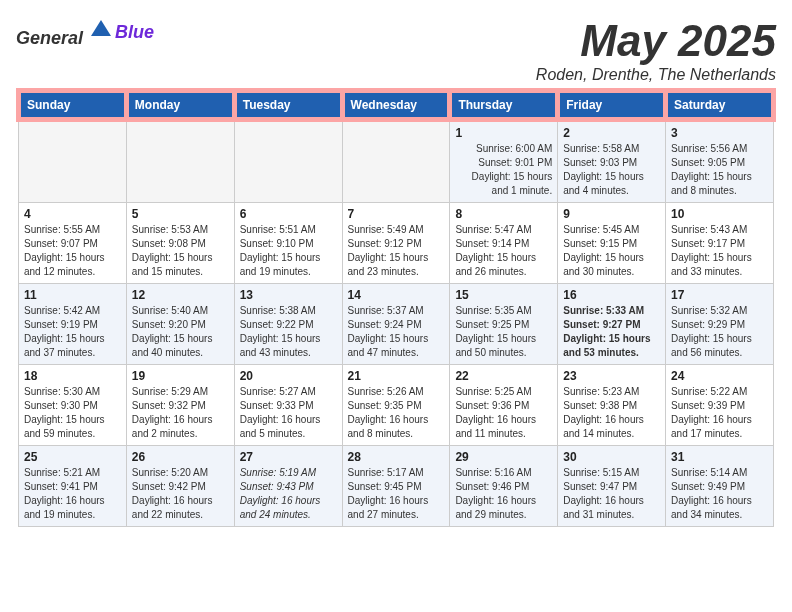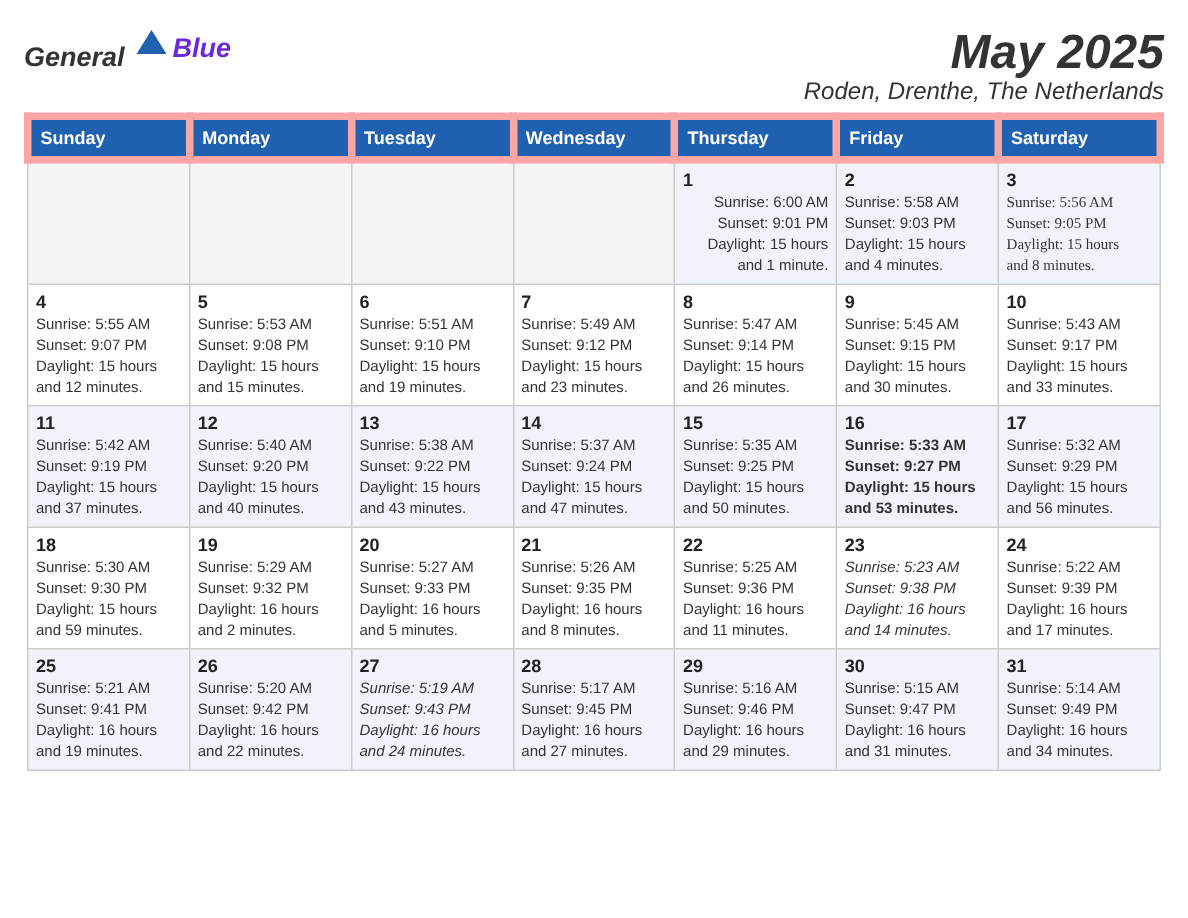--- a/index.html
+++ b/index.html
@@ -33,21 +33,21 @@
     }
     .logo-icon {
       width: 28px;
       height: 28px;
       margin-left: 4px;
     }
     .title-block {
       text-align: right;
     }
     .month-title {
-      font-size: 32px;
+      font-size: 44px;
       font-weight: bold;
       color: #333;
     }
     .location-title {
       font-size: 16px;
       color: #333;
     }
     table {
       width: 100%;
       border-collapse: collapse;
@@ -141,21 +141,21 @@
         </td>
         <td>
           <div class="day-num">2</div>
           <div class="day-info" style="white-space: pre-line;">Sunrise: 5:58 AM
 Sunset: 9:03 PM
 Daylight: 15 hours
 and 4 minutes.</div>
         </td>
         <td>
           <div class="day-num">3</div>
-          <div class="day-info" style="white-space: pre-line; font-family: Liberation Serif, serif;">Sunrise: 5:56 AM
+          <div class="day-info" style="white-space: pre-line;">Sunrise: 5:56 AM
 Sunset: 9:05 PM
 Daylight: 15 hours
 and 8 minutes.</div>
         </td>
       </tr>
       <tr>
         <td>
           <div class="day-num">4</div>
           <div class="day-info" style="white-space: pre-line;">Sunrise: 5:55 AM
 Sunset: 9:07 PM
@@ -287,21 +287,21 @@
         </td>
         <td>
           <div class="day-num">22</div>
           <div class="day-info" style="white-space: pre-line;">Sunrise: 5:25 AM
 Sunset: 9:36 PM
 Daylight: 16 hours
 and 11 minutes.</div>
         </td>
         <td>
           <div class="day-num">23</div>
-          <div class="day-info" style="white-space: pre-line; font-style: italic;">Sunrise: 5:23 AM
+          <div class="day-info" style="white-space: pre-line;">Sunrise: 5:23 AM
 Sunset: 9:38 PM
 Daylight: 16 hours
 and 14 minutes.</div>
         </td>
         <td>
           <div class="day-num">24</div>
           <div class="day-info" style="white-space: pre-line;">Sunrise: 5:22 AM
 Sunset: 9:39 PM
 Daylight: 16 hours
 and 17 minutes.</div>

